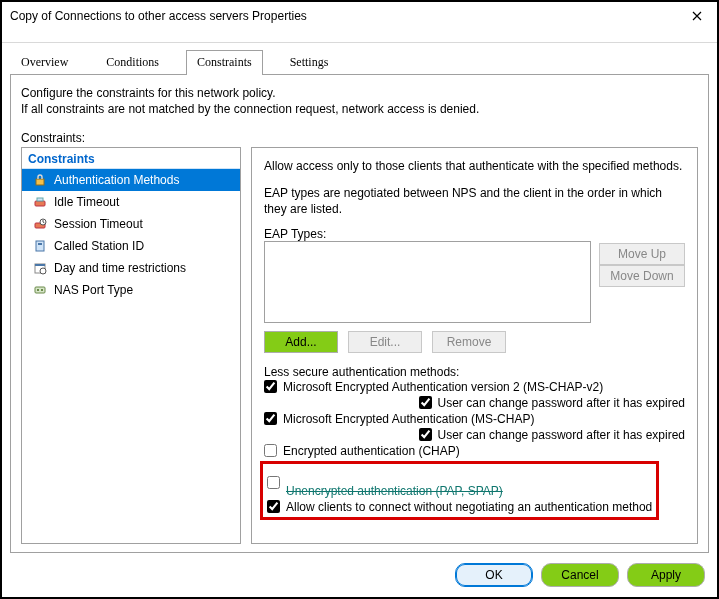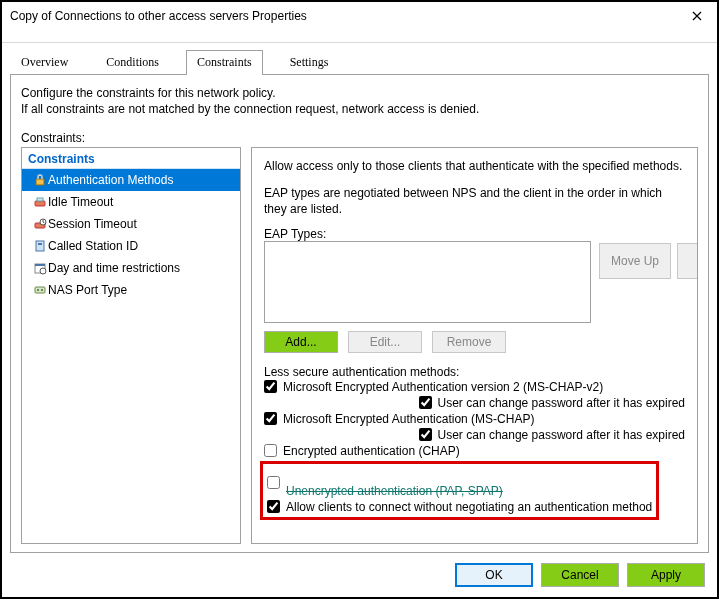--- a/index.html
+++ b/index.html
@@ -77,20 +77,21 @@
   }
   .left .group-hdr {
     color: #0066cc;
     font-weight: bold;
     padding: 4px 6px 2px 6px;
     border-bottom: 1px solid #cfe3f7;
   }
   .tree-item {
     display: flex;
     align-items: center;
+    gap: 6px;
     padding: 3px 6px 3px 10px;
   }
   .tree-item.selected {
     background: #0078d7;
     color: #fff;
   }
   .ico {
     width: 16px; height: 16px;
     display: inline-flex; align-items: center; justify-content: center;
     flex-shrink: 0;
@@ -106,21 +107,21 @@
   .right p { margin: 0 0 10px 0; line-height: 1.35; }
   .eap-row { display: flex; gap: 8px; align-items: flex-start; }
   .eap-box {
     flex: 1;
     height: 82px;
     border: 1px solid #a0a0a0;
     background: #fff;
   }
   .eap-side {
     width: 86px;
-    display: flex; gap: 6px;
+    display: flex; flex-direction: column; 
     padding-top: 2px;
   }
   button.win {
     font: inherit;
     padding: 3px 6px;
     min-width: 72px;
     background: #84cc16;
     border: 1px solid #adadad;
     color: #000;
   }
@@ -143,21 +144,21 @@
     margin-left: -4px;
     display: inline-block;
   }
 
   .footer {
     display: flex;
     justify-content: flex-end;
     gap: 8px;
     padding: 10px 12px;
   }
-  .footer button { min-width: 78px; padding: 4px 10px; }
+  .footer button { min-width: 78px; padding: 4px 10px; border-radius: 10px; }
   .footer button.default {
     background: #e5f1fb;
     border: 1px solid #0078d7;
     box-shadow: inset 0 0 0 1px #0078d7;
   }
 </style>
 </head>
 <body>
 
 <div class="titlebar">

